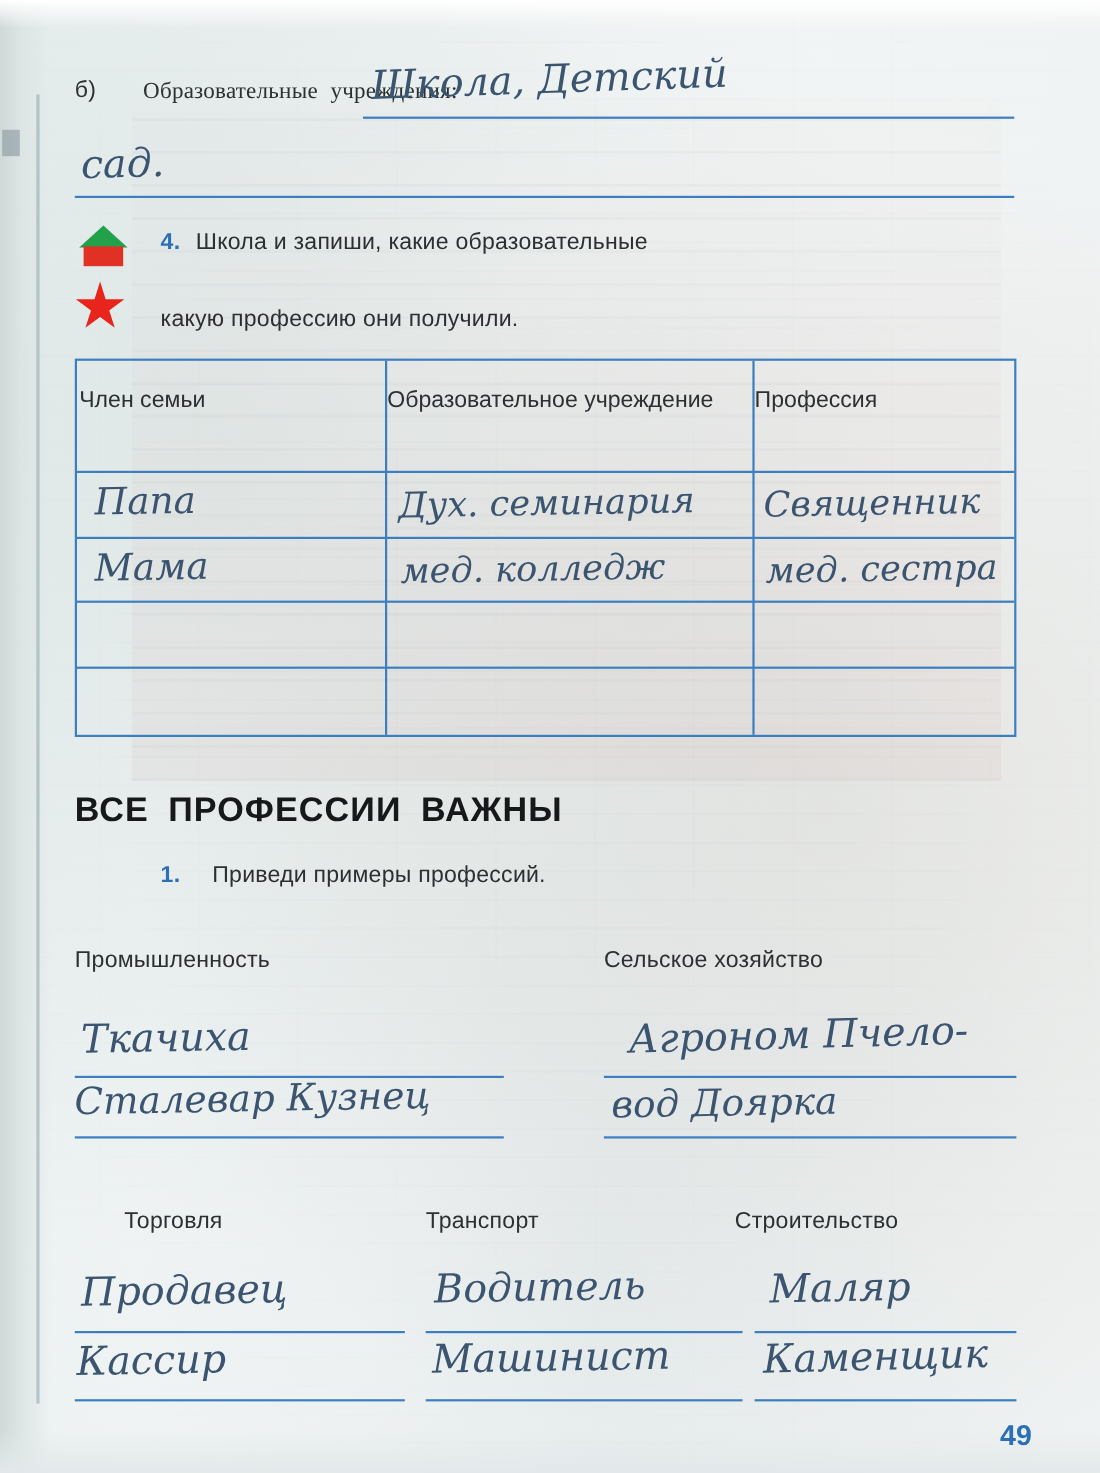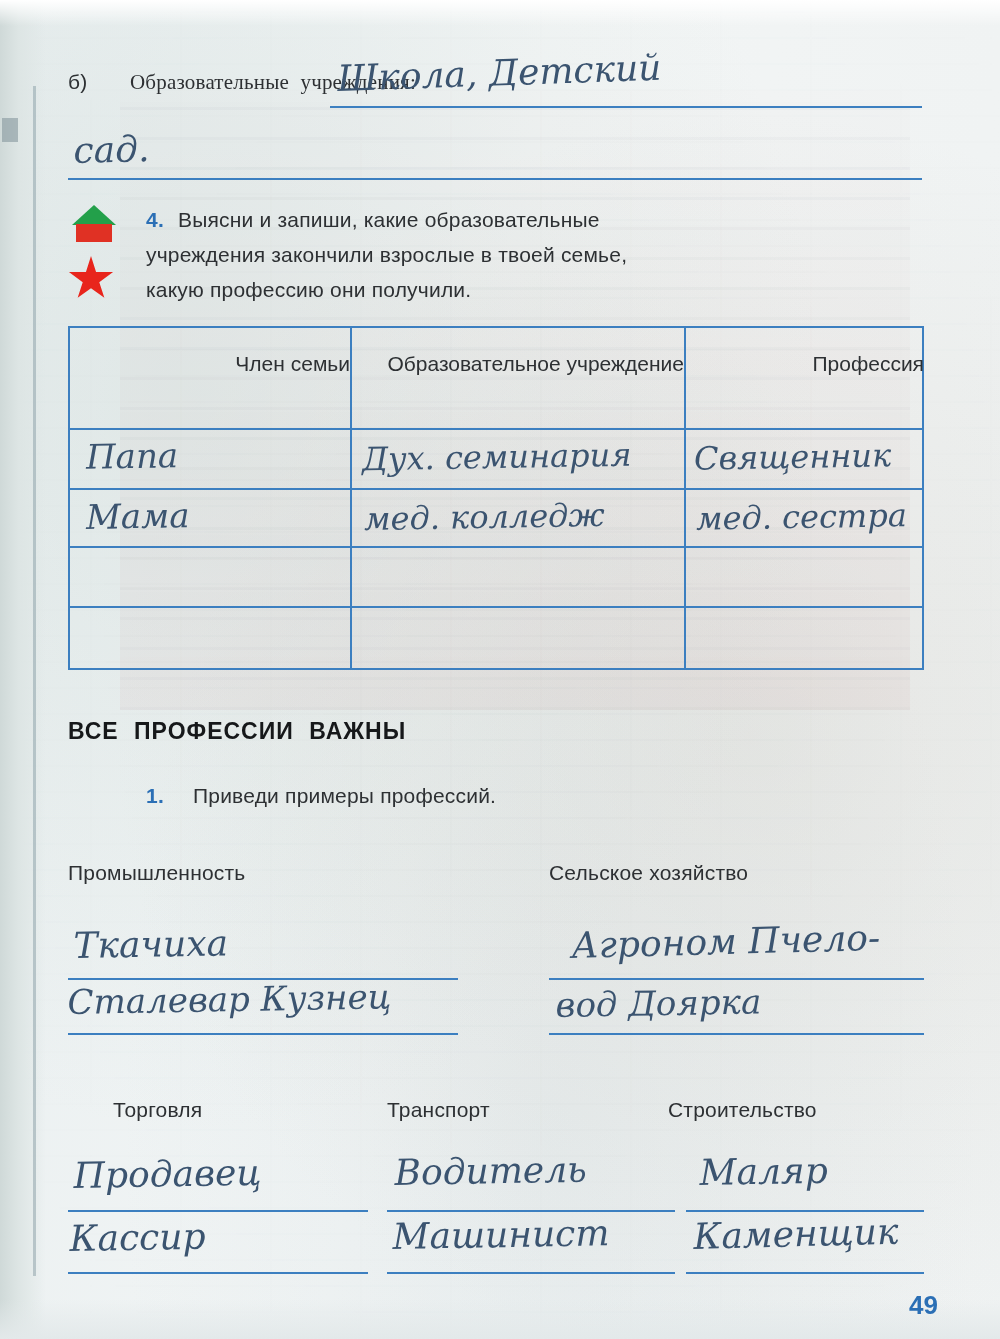--- a/index.html
+++ b/index.html
@@ -153,38 +153,38 @@
     box-sizing: border-box;
   }
   .tbl .vline {
     position: absolute; top: 0; bottom: 0; width: 2px; background: #3c7fc0;
   }
   .tbl .hline {
     position: absolute; left: 0; right: 0; height: 2px; background: #3c7fc0;
   }
   .th {
     position: absolute;
-    text-align: right;
+    text-align: left;
     color: #2d3033;
     font-size: 21px;
     line-height: 28px;
   }
   .cell-hand {
     position: absolute;
     font-family: "DejaVu Serif", serif;
     font-style: italic;
     color: #3b5470;
     white-space: nowrap;
   }
 
   
   #sec-title {
     left: 68px; top: 718px;
     font-weight: 700;
-    font-size: 23px;
+    font-size: 31px;
     letter-spacing: 1px;
     word-spacing: 8px;
     color: #16181a;
   }
   #t1-num { left: 146px; top: 784px; color: #2b6fb5; font-weight: 700; }
   #t1-text { left: 193px; top: 784px; }
 
   
   .cat { font-size: 21px; color: #2d3033; }
   #cat-industry { left: 68px; top: 861px; }
@@ -230,22 +230,21 @@
   <div class="hand" style="left:338px; top:58px; font-size:36px; transform: rotate(-2deg);">Школа, Детский</div>
   <div class="hand" style="left:74px; top:130px; font-size:36px; transform: rotate(-1.5deg);">сад.</div>
 
   <div class="marker-house">
     <div class="roof"></div>
     <div class="body"></div>
   </div>
   <div class="marker-star"></div>
 
   <div class="printed" id="t4-num">4.</div>
-  <div class="printed" id="t4-l1">Выясни  и  запиши,  какие  образовательные</div>
-  <div class="printed" id="t4-l2">учреждения  закончили  взрослые  в  твоей  семье,</div>
+  <div class="printed" id="t4-l1">Школа  и  запиши,  какие  образовательные</div>
   <div class="printed" id="t4-l3">какую  профессию  они  получили.</div>
 
   <div class="tbl">
     <div class="vline" style="left:280px;"></div>
     <div class="vline" style="left:614px;"></div>
     <div class="hline" style="top:100px;"></div>
     <div class="hline" style="top:160px;"></div>
     <div class="hline" style="top:218px;"></div>
     <div class="hline" style="top:278px;"></div>
 

